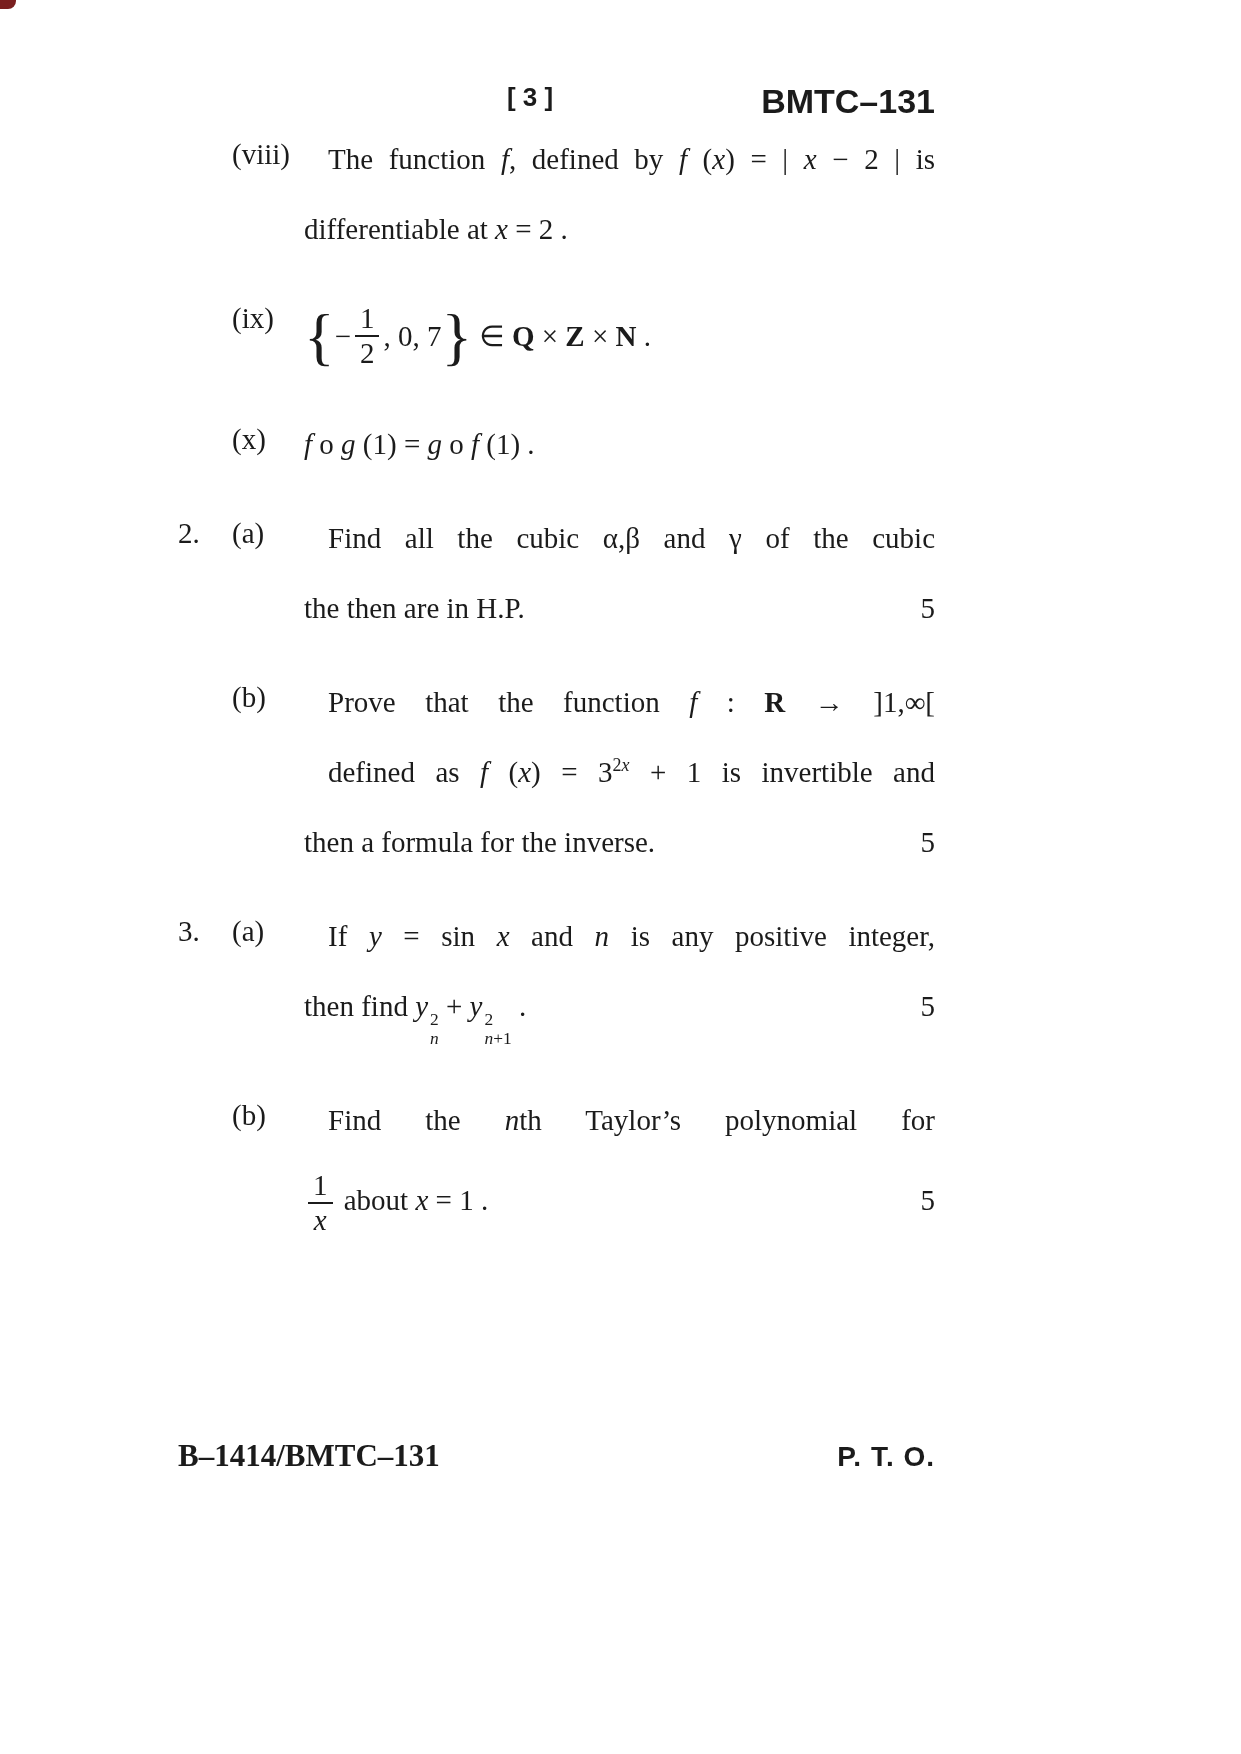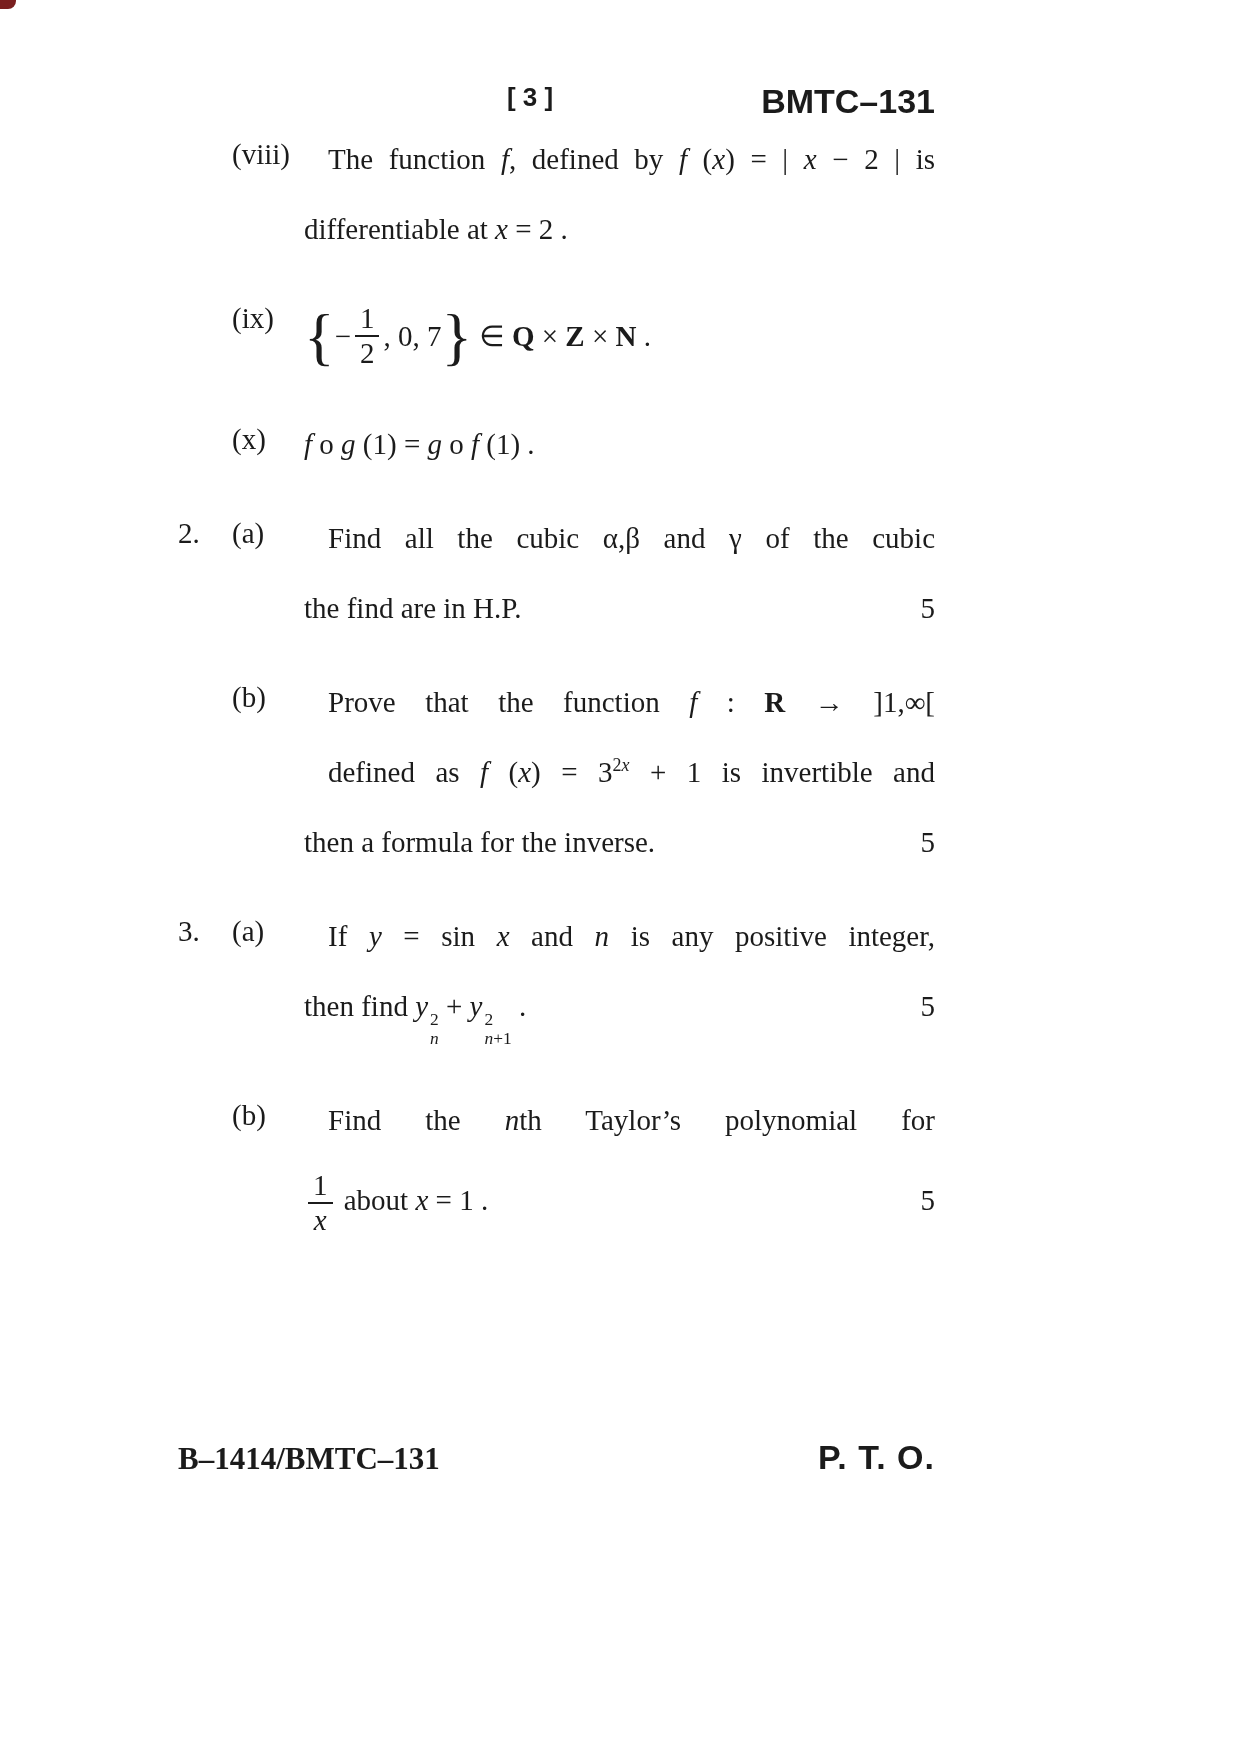--- a/index.html
+++ b/index.html
@@ -49,21 +49,21 @@
     display:inline-flex;flex-direction:column;align-items:flex-start;
     font-size:0.6em;line-height:1.05;vertical-align:-0.55em;margin-left:2px;text-align:left;
   }
   .stack .st{display:block;}
   .stack .sb{display:block;}
   .footer{
     position:absolute;left:178px;right:306px;top:1438px;
     display:flex;justify-content:space-between;align-items:baseline;
   }
   .footer-left{font-family:Liberation Serif, serif;font-weight:700;font-size:31px;}
-  .footer-right{font-family:"Liberation Sans", sans-serif;font-weight:700;font-size:34px;letter-spacing:1px;}
+  .footer-right{font-family:"Liberation Sans", sans-serif;font-weight:700;font-size:28px;letter-spacing:1px;}
 </style>
 </head>
 <body>
 
 <div class="page">
   <div class="scan-mark"></div>
 
   <div class="header">
     <span class="pnum">[ 3 ]</span>
     <span class="course">BMTC–131</span>
@@ -103,21 +103,21 @@
       <div class="line"><i>f</i> o <i>g</i> (1) = <i>g</i> o <i>f</i> (1) .</div>
     </div>
   </div>
 
   <div class="block">
     <span class="qnum">2.</span>
     <span class="qlabel">(a)</span>
     <div class="qbody">
       <div class="line just">Find all the cubic α,β and γ of the cubic</div>
       <div class="mline">
-        <span>the find are in H.P.</span>
+        <span>the then are in H.P.</span>
         <span class="marks">5</span>
       </div>
     </div>
   </div>
 
   <div class="block">
     <span class="qnum"></span>
     <span class="qlabel">(b)</span>
     <div class="qbody">
       <div class="line just">Prove that the function <i>f</i> : <b>R</b> → ]1,∞[</div>

